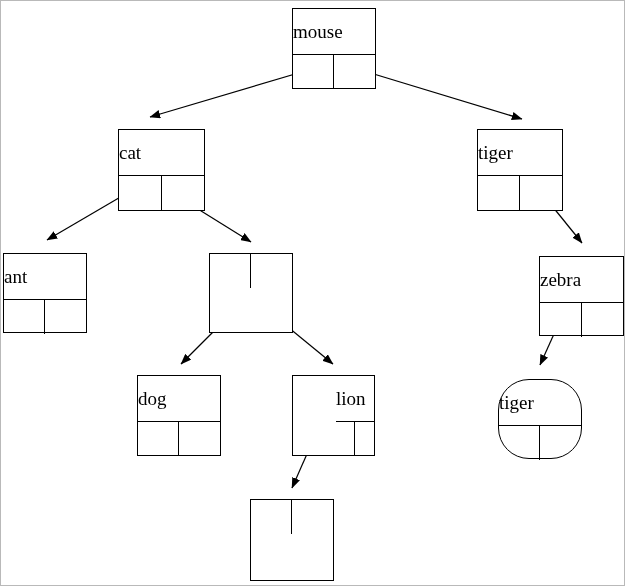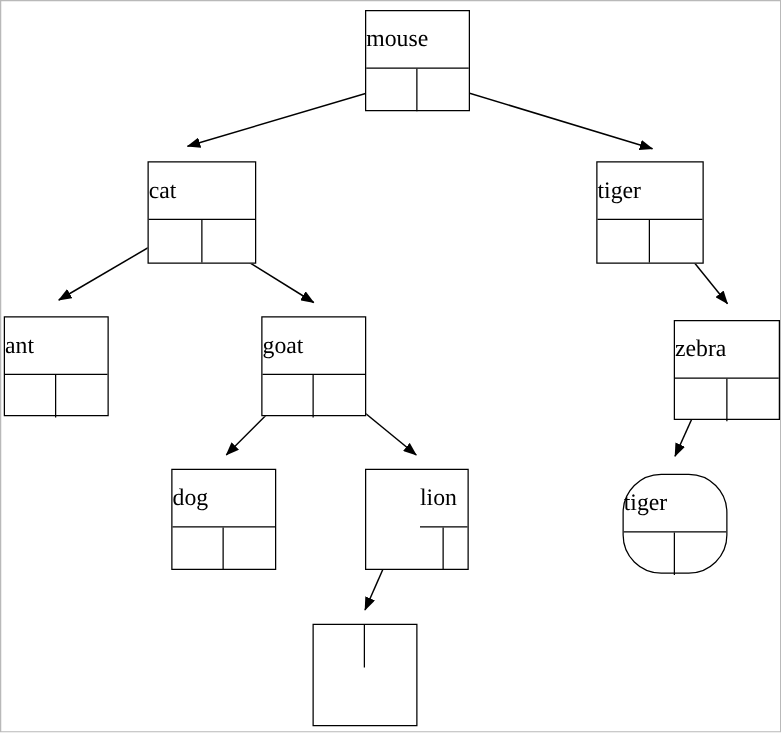--- a/index.html
+++ b/index.html
@@ -102,21 +102,20 @@
         </div>
       </div>
       <div class="node" style="left: 2px; top: 252px; width: 84px; height: 80px;">
         <div class="node-label">ant</div>
         <div class="node-pointers">
           <div class="ptr-cell left"></div>
           <div class="ptr-cell right"></div>
         </div>
       </div>
       <div class="node" style="left: 208px; top: 252px; width: 84px; height: 80px;">
-        <div class="node-label">goat</div>
         <div class="node-pointers">
           <div class="ptr-cell left"></div>
           <div class="ptr-cell right"></div>
         </div>
       </div>
       <div class="node" style="left: 538px; top: 255px; width: 85px; height: 80px;">
         <div class="node-label">zebra</div>
         <div class="node-pointers">
           <div class="ptr-cell left"></div>
           <div class="ptr-cell right"></div>

